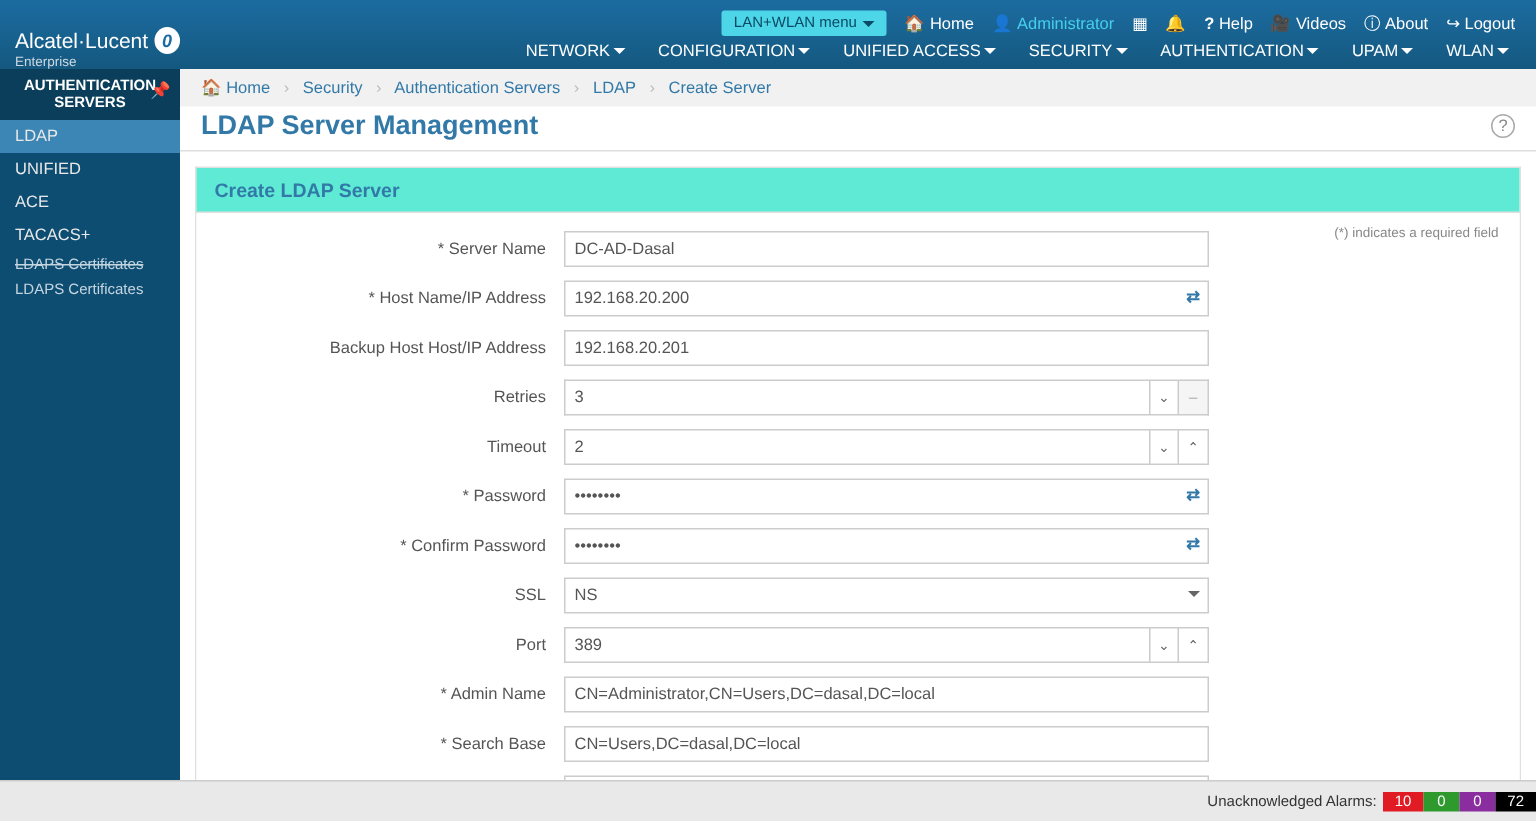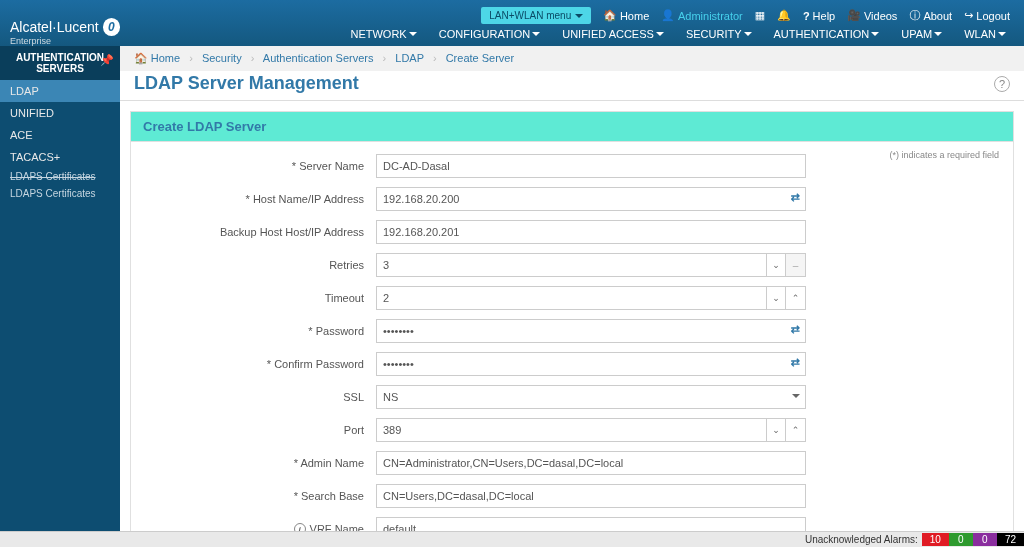--- a/index.html
+++ b/index.html
@@ -58,21 +58,21 @@
 .spinner-wrap .form-control { flex:1; border-right:none;}
 .spin-btn { width:20px; height:24px; border:1px solid #ccc; background:#fff; display:flex; align-items:center; justify-content:center; cursor:pointer; font-size:9px; color:#666;}
 .spin-btn + .spin-btn { border-left:none;}
 .spin-dash { width:20px; height:24px; border:1px solid #ccc; border-left:none; background:#f5f5f5; display:flex; align-items:center; justify-content:center; color:#aaa; font-size:10px;}
 
 .select-caret { position:absolute; right:6px; top:9px; pointer-events:none; }
 
 .info-icon { width:12px; height:12px; border-radius:50%; border:1px solid #888; font-size:8px; color:#666; display:inline-flex; align-items:center; justify-content:center; font-style:italic; font-weight:bold;}
 
 
-.alarm-footer { position:absolute; bottom:0; left:0; right:0; height:16px; background:#e9e9e9; display:flex; justify-content:flex-end; align-items:center; font-size:10px; border-top:1px solid #ccc;}
+.alarm-footer { position:absolute; bottom:0; left:0; right:0; height:27px; background:#e9e9e9; display:flex; justify-content:flex-end; align-items:center; font-size:10px; border-top:1px solid #ccc;}
 .alarm-footer .label { color:#333; margin-right:4px;}
 .alarm-footer .badge { padding:1px 8px; color:#fff; min-width:24px; text-align:center;}
 .b-red { background:#e01b24;}
 .b-green { background:#2e9a2e;}
 .b-purple { background:#8a2d9e;}
 .b-orange { background:#000000;}
 </style>
 </head>
 <body>
 

